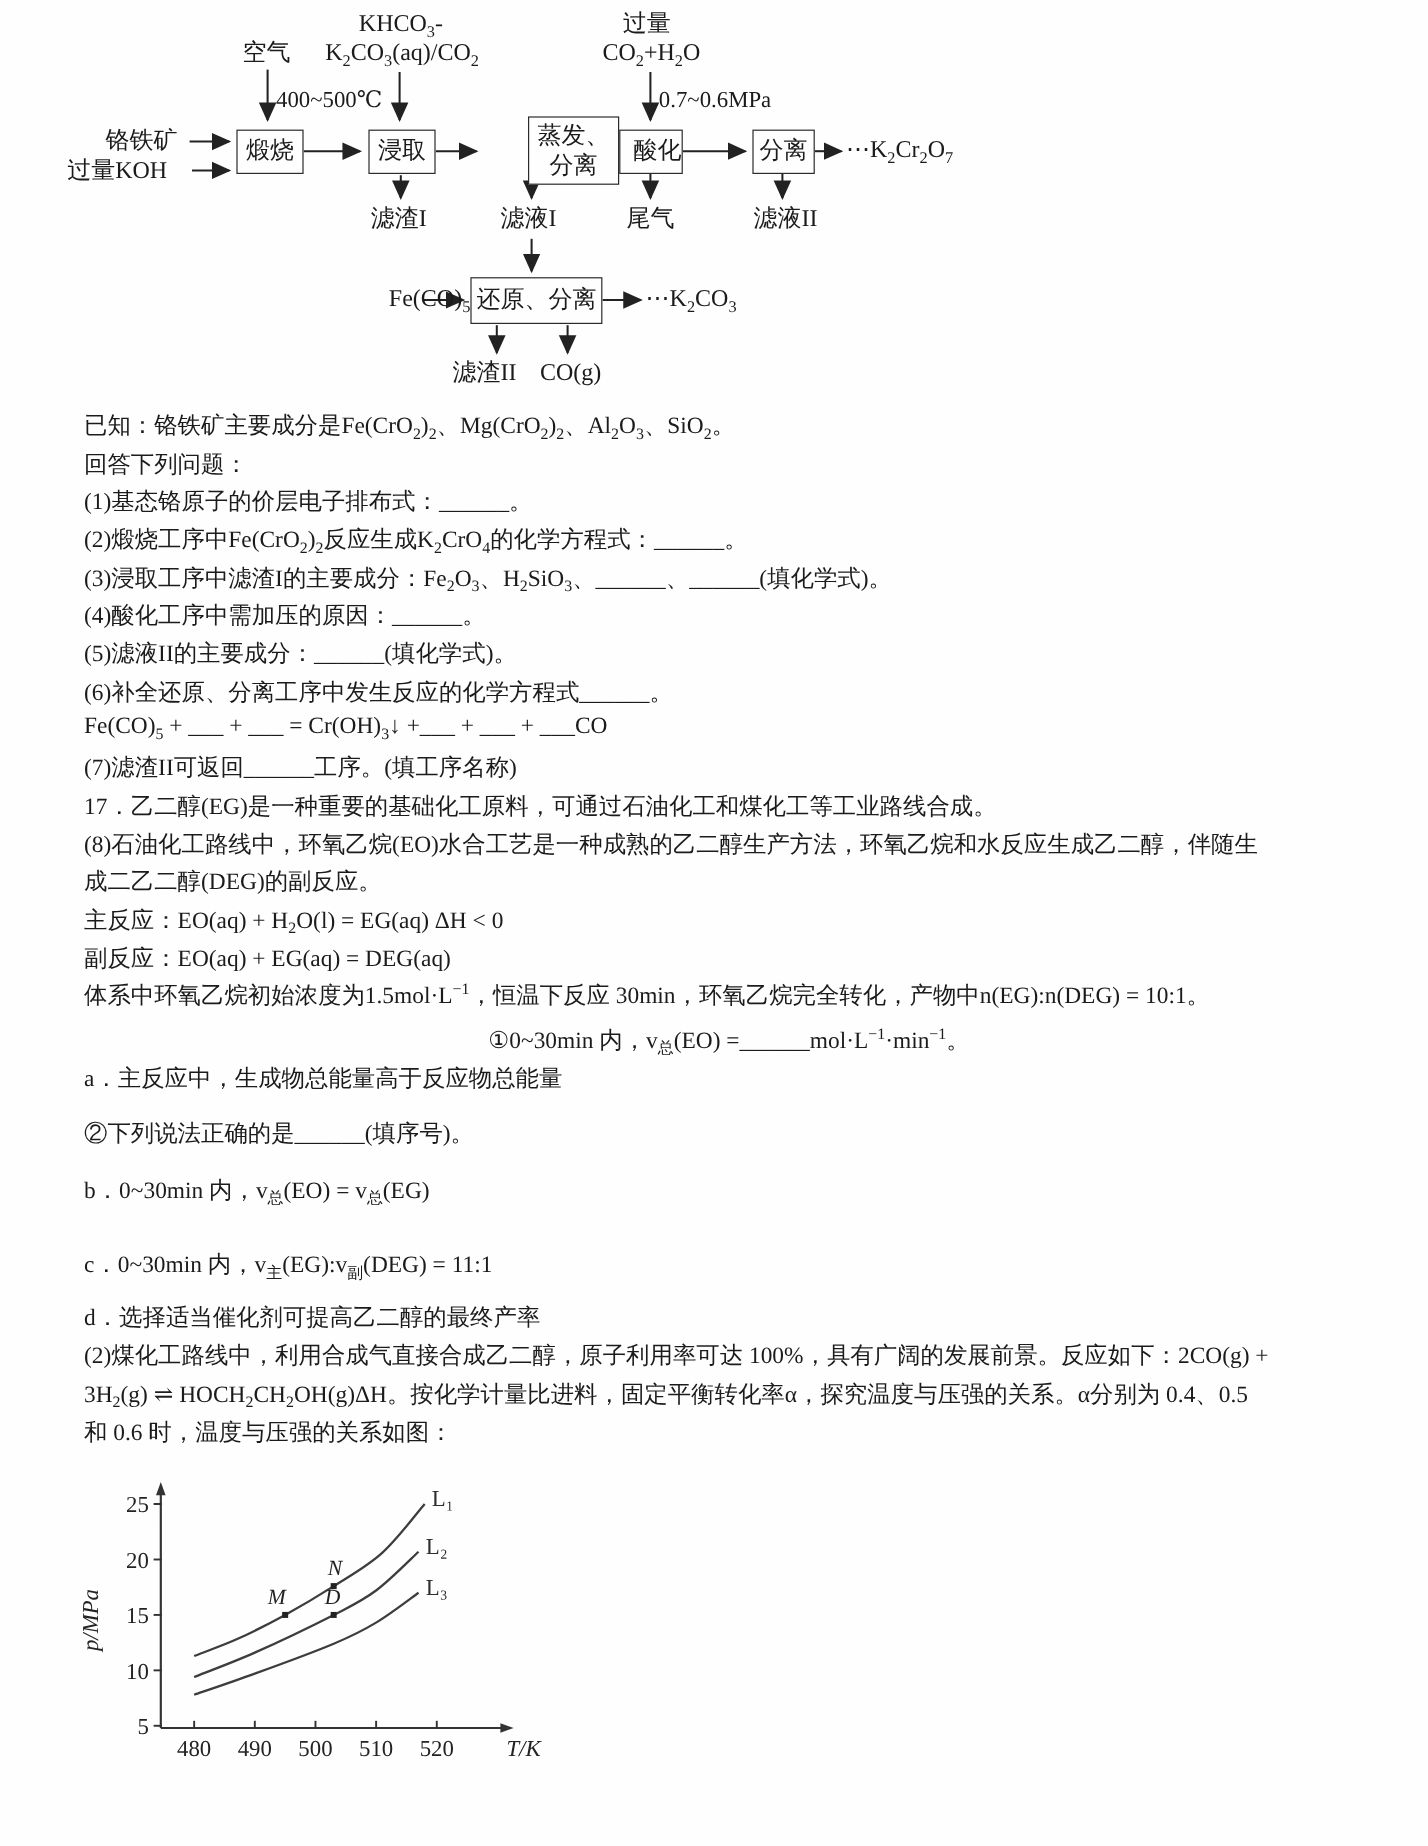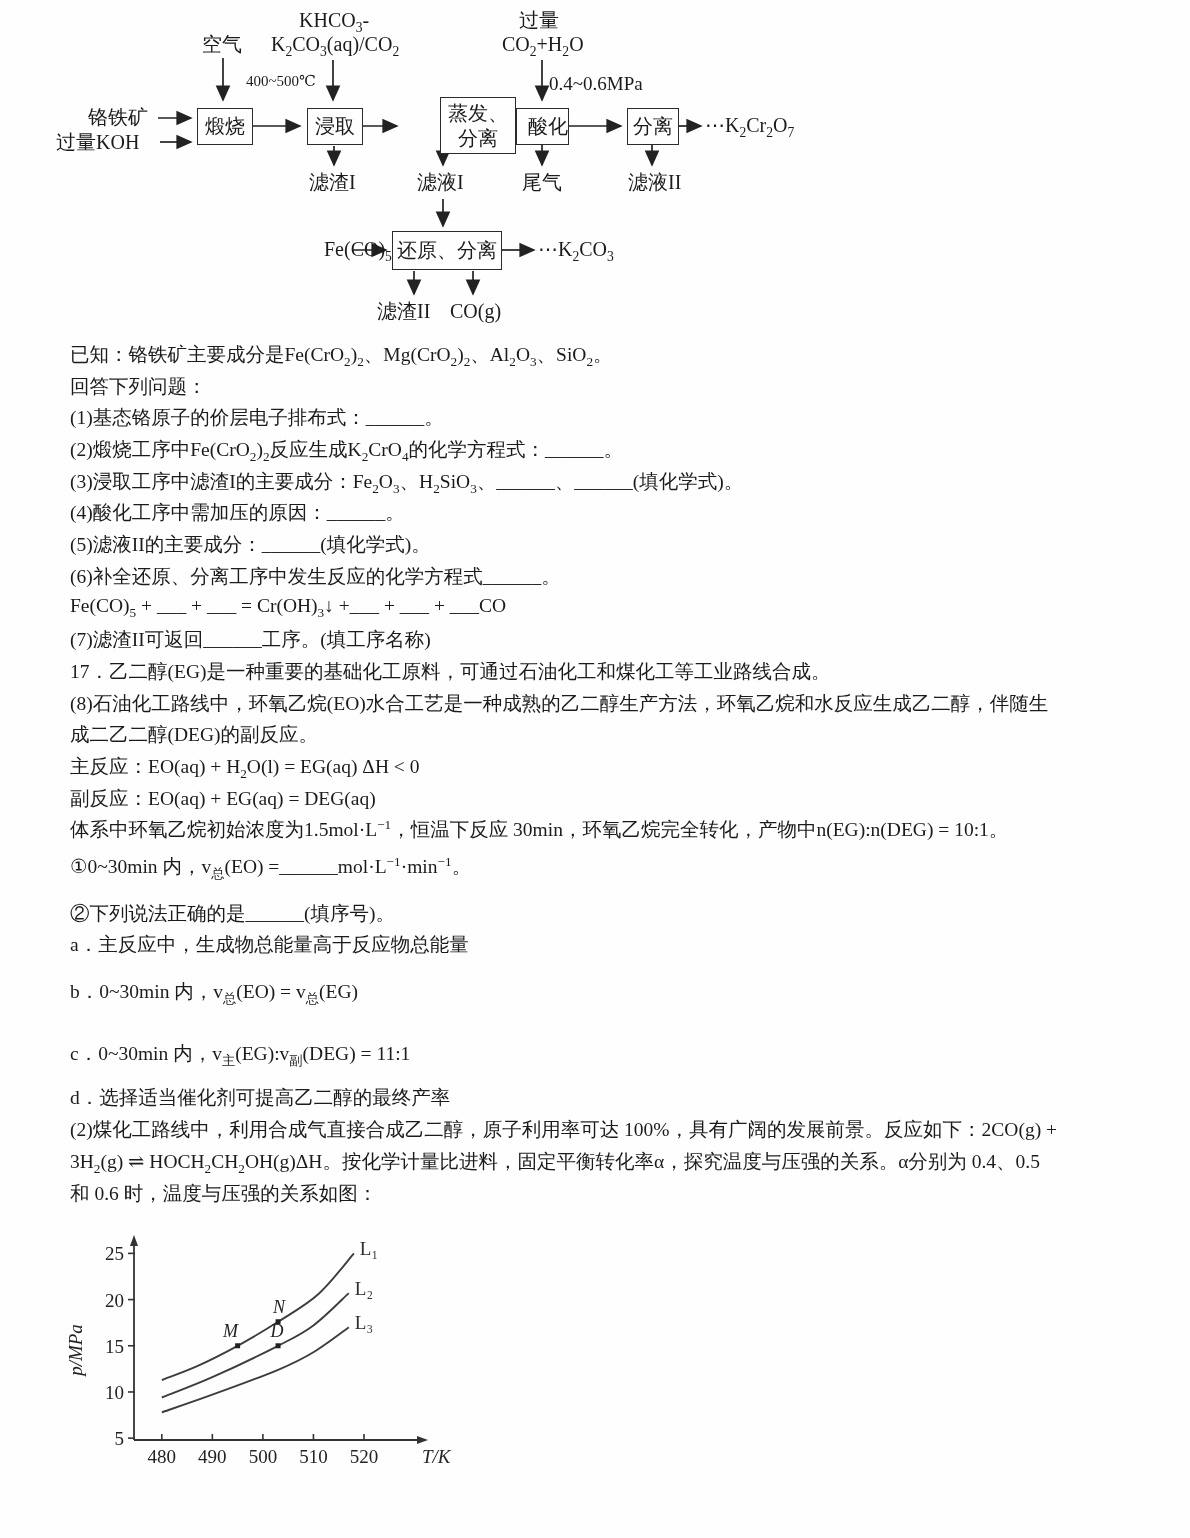--- a/index.html
+++ b/index.html
@@ -19,21 +19,21 @@
     display:flex; align-items:center; justify-content:center; text-align:center;
     font-size:20px; line-height:1.25; white-space:nowrap;
   }
   .fc-label { position:absolute; font-size:20px; white-space:nowrap; line-height:1.15; }
   sub { font-size:0.68em; }
   sup { font-size:0.68em; }
 
   
   .body-text { position:absolute; left:70px; top:341px; width:1075px; }
   .line { height:31.7px; font-size:19.5px; white-space:nowrap; }
-  .line.gap-sm  { margin-top:5px; }
+  .line.gap-sm  { margin-top:5px;text-align:center; }
   .line.gap-md  { margin-top:15px; }
   .line.gap-lg  { margin-top:30px; }
   .line.gap-d   { margin-top:13px; }
 
   
   .chart-wrap { position:absolute; left:60px; top:1232px; width:440px; height:255px; }
   .chart-wrap svg { display:block; }
   .tick        { font:19px "Liberation Serif","DejaVu Serif",serif; fill:#232323; }
   .axis-label  { font:italic 19px "Liberation Serif","DejaVu Serif",serif; fill:#232323; }
   .series-label{ font:19px "Liberation Serif","DejaVu Serif",serif; fill:#2e2e2e; }
@@ -86,22 +86,22 @@
 
     <div class="fc-label" style="left:88px;top:106px;">铬铁矿</div>
     <div class="fc-label" style="left:56px;top:131px;">过量KOH</div>
     <div class="fc-label" style="left:202px;top:33px;">空气</div>
     <div class="fc-label" style="left:299px;top:9px;">KHCO<sub>3</sub>-</div>
     <div class="fc-label" style="left:271px;top:33px;">K<sub>2</sub>CO<sub>3</sub>(aq)/CO<sub>2</sub></div>
     <div class="fc-label" style="left:519px;top:9px;">过量</div>
     <div class="fc-label" style="left:502px;top:33px;">CO<sub>2</sub>+H<sub>2</sub>O</div>
     <div class="fc-label" style="left:280px;top:238px;margin-left:44px;">Fe(CO)<sub>5</sub></div>
 
-    <div class="fc-label" style="left:246px;top:73px;font-size:15px;">400~500℃</div>
-    <div class="fc-label" style="left:549px;top:73px;font-size:19px;">0.4~0.6MPa</div>
+    <div class="fc-label" style="left:230px;top:73px;font-size:19px;">400~500℃</div>
+    <div class="fc-label" style="left:549px;top:73px;font-size:19px;">0.7~0.6MPa</div>
 
     <div class="fc-label" style="left:309px;top:171px;">滤渣I</div>
     <div class="fc-label" style="left:417px;top:171px;">滤液I</div>
     <div class="fc-label" style="left:522px;top:171px;">尾气</div>
     <div class="fc-label" style="left:628px;top:171px;">滤液II</div>
     <div class="fc-label" style="left:705px;top:114px;">⋯K<sub>2</sub>Cr<sub>2</sub>O<sub>7</sub></div>
     <div class="fc-label" style="left:538px;top:238px;">⋯K<sub>2</sub>CO<sub>3</sub></div>
     <div class="fc-label" style="left:377px;top:300px;">滤渣II</div>
     <div class="fc-label" style="left:450px;top:300px;">CO(g)</div>
   </div>
@@ -117,22 +117,22 @@
     <div class="line">(6)补全还原、分离工序中发生反应的化学方程式______。</div>
     <div class="line">Fe(CO)<sub>5</sub> + ___ + ___ = Cr(OH)<sub>3</sub>↓ +___ + ___ + ___CO</div>
     <div class="line">(7)滤渣II可返回______工序。(填工序名称)</div>
     <div class="line">17．乙二醇(EG)是一种重要的基础化工原料，可通过石油化工和煤化工等工业路线合成。</div>
     <div class="line">(8)石油化工路线中，环氧乙烷(EO)水合工艺是一种成熟的乙二醇生产方法，环氧乙烷和水反应生成乙二醇，伴随生</div>
     <div class="line">成二乙二醇(DEG)的副反应。</div>
     <div class="line">主反应：EO(aq) + H<sub>2</sub>O(l) = EG(aq)  ΔH &lt; 0</div>
     <div class="line">副反应：EO(aq) + EG(aq) = DEG(aq)</div>
     <div class="line">体系中环氧乙烷初始浓度为1.5mol·L<sup>−1</sup>，恒温下反应 30min，环氧乙烷完全转化，产物中n(EG):n(DEG) = 10:1。</div>
     <div class="line gap-sm">①0~30min 内，v<sub>总</sub>(EO) =______mol·L<sup>−1</sup>·min<sup>−1</sup>。</div>
+    <div class="line">a．主反应中，生成物总能量高于反应物总能量</div>
     <div class="line gap-md">②下列说法正确的是______(填序号)。</div>
-    <div class="line">a．主反应中，生成物总能量高于反应物总能量</div>
     <div class="line gap-md">b．0~30min 内，v<sub>总</sub>(EO) = v<sub>总</sub>(EG)</div>
     <div class="line gap-lg">c．0~30min 内，v<sub>主</sub>(EG):v<sub>副</sub>(DEG) = 11:1</div>
     <div class="line gap-d">d．选择适当催化剂可提高乙二醇的最终产率</div>
     <div class="line">(2)煤化工路线中，利用合成气直接合成乙二醇，原子利用率可达 100%，具有广阔的发展前景。反应如下：2CO(g) +</div>
     <div class="line">3H<sub>2</sub>(g) ⇌ HOCH<sub>2</sub>CH<sub>2</sub>OH(g)ΔH。按化学计量比进料，固定平衡转化率α，探究温度与压强的关系。α分别为 0.4、0.5</div>
     <div class="line">和 0.6 时，温度与压强的关系如图：</div>
   </div>
 
   <div class="chart-wrap">
     <svg id="chart-svg" width="440" height="255" viewBox="0 0 440 255">

